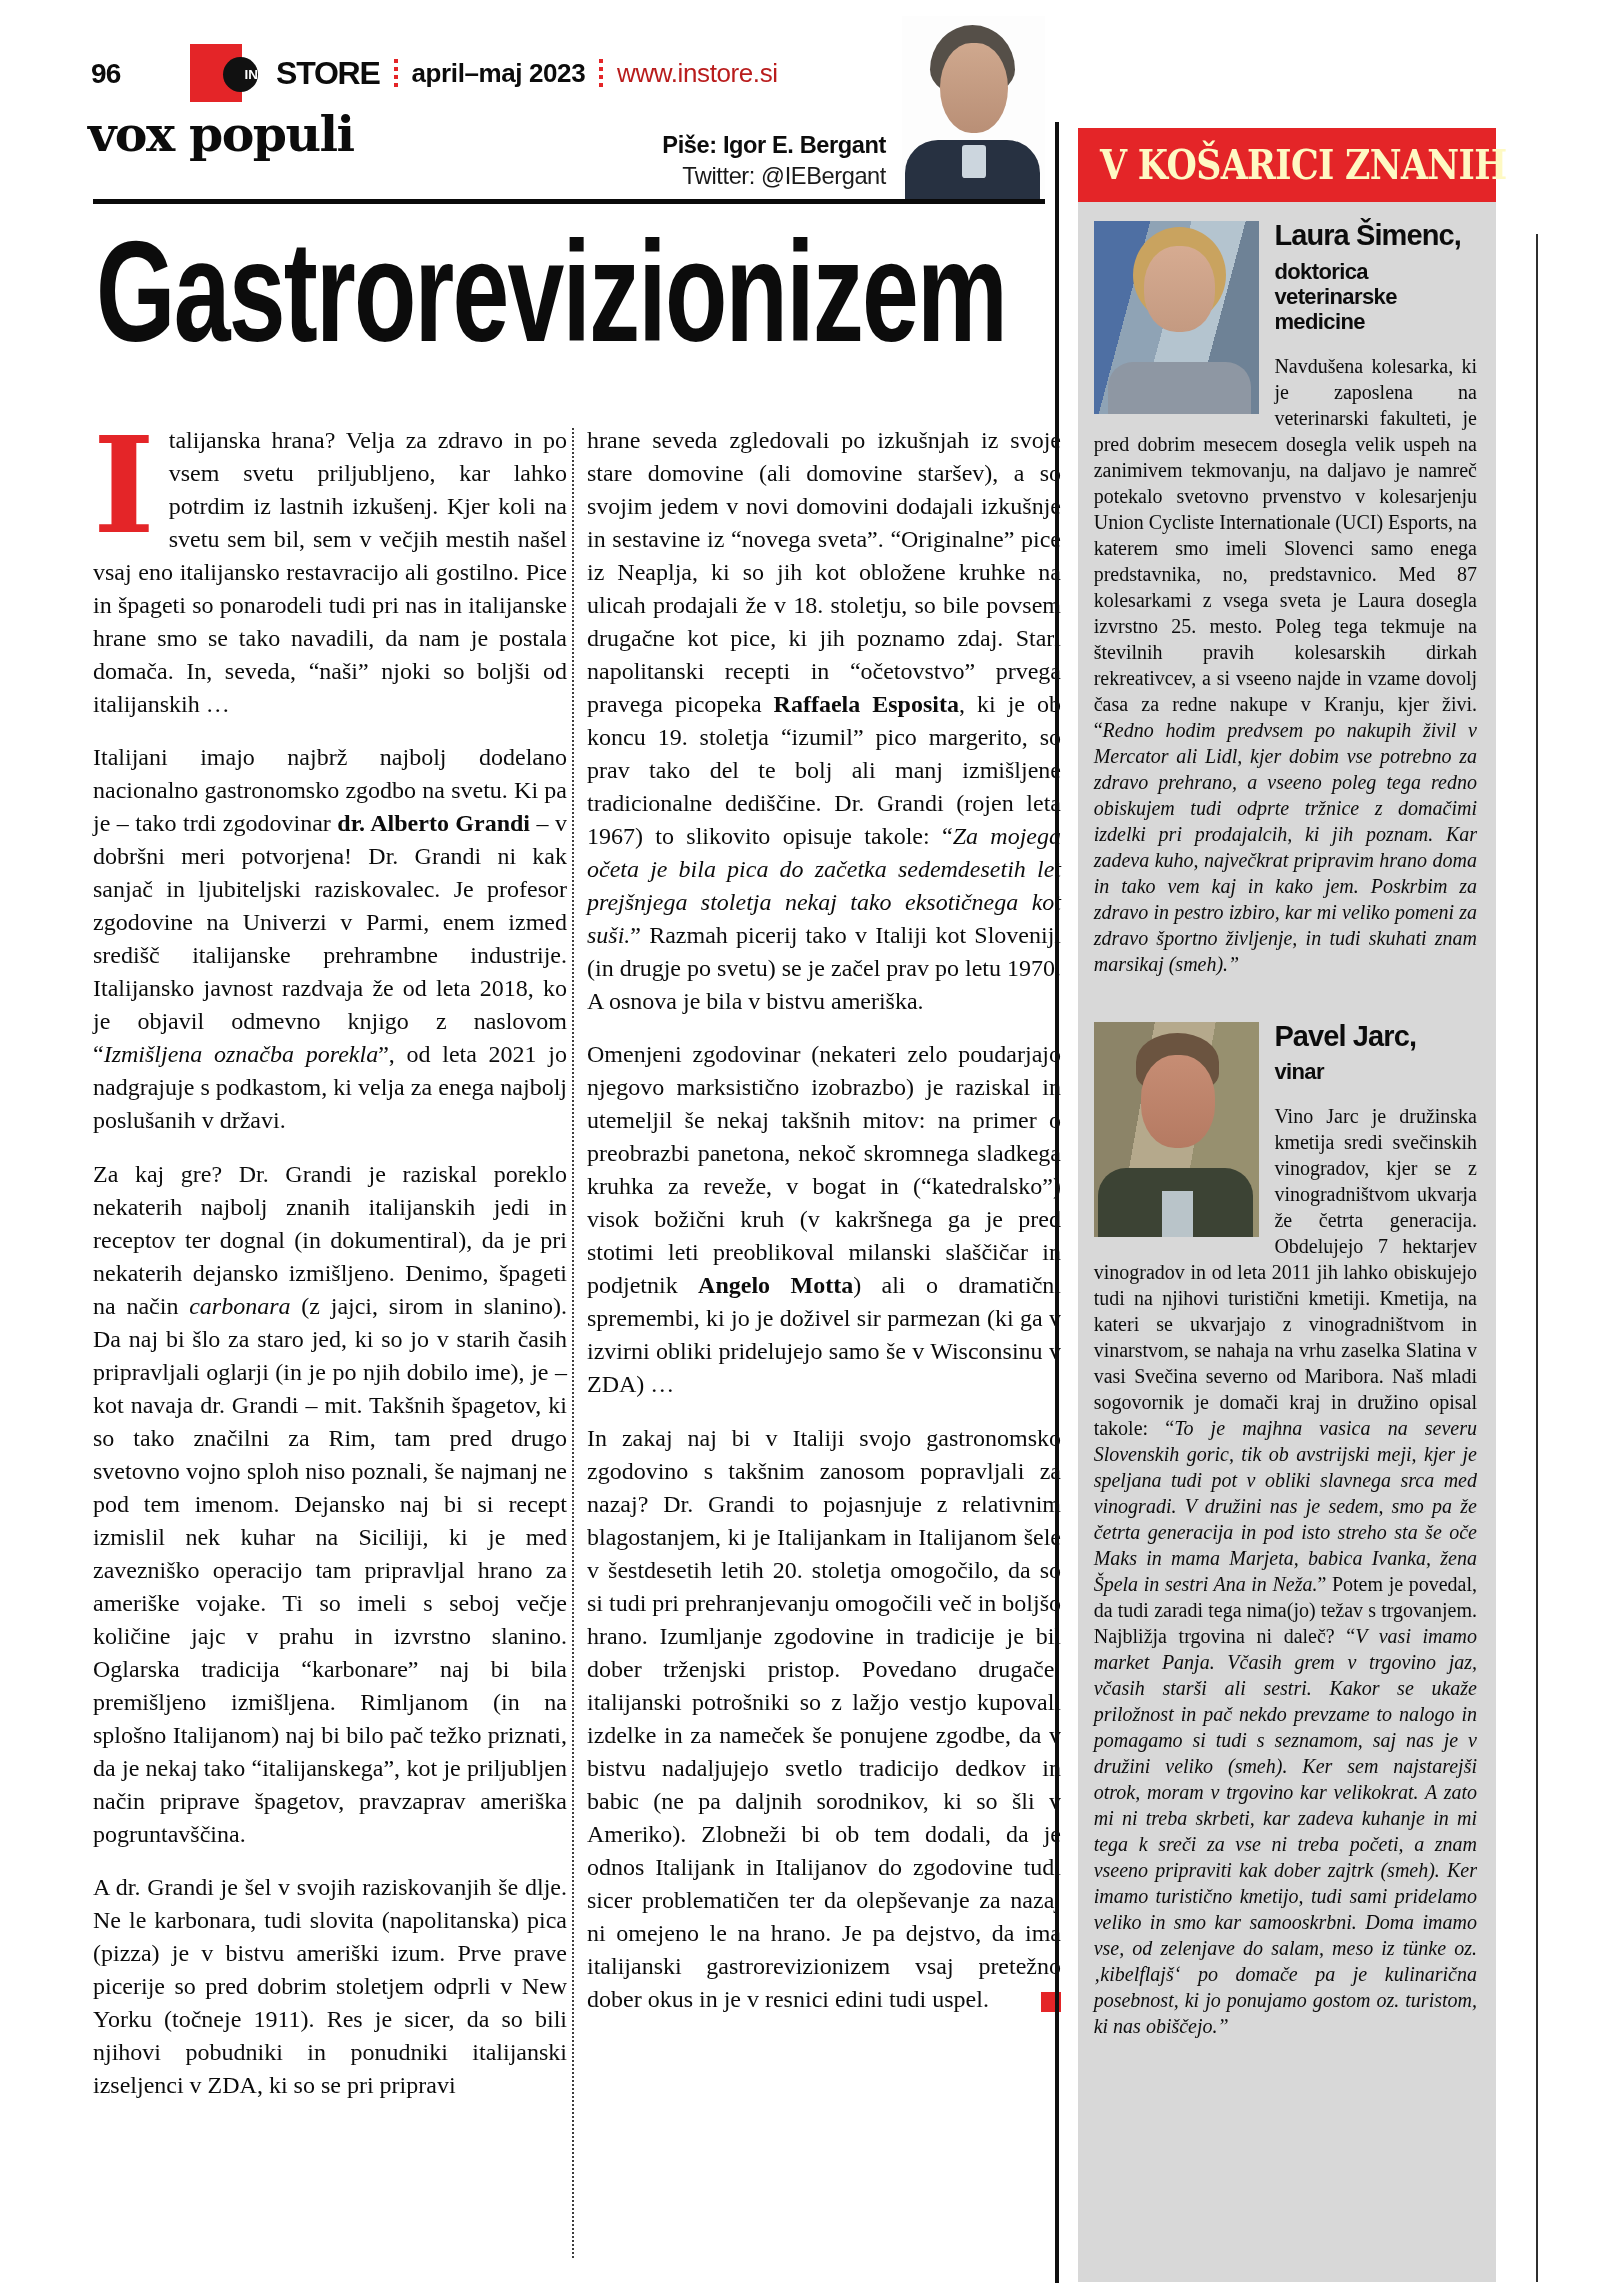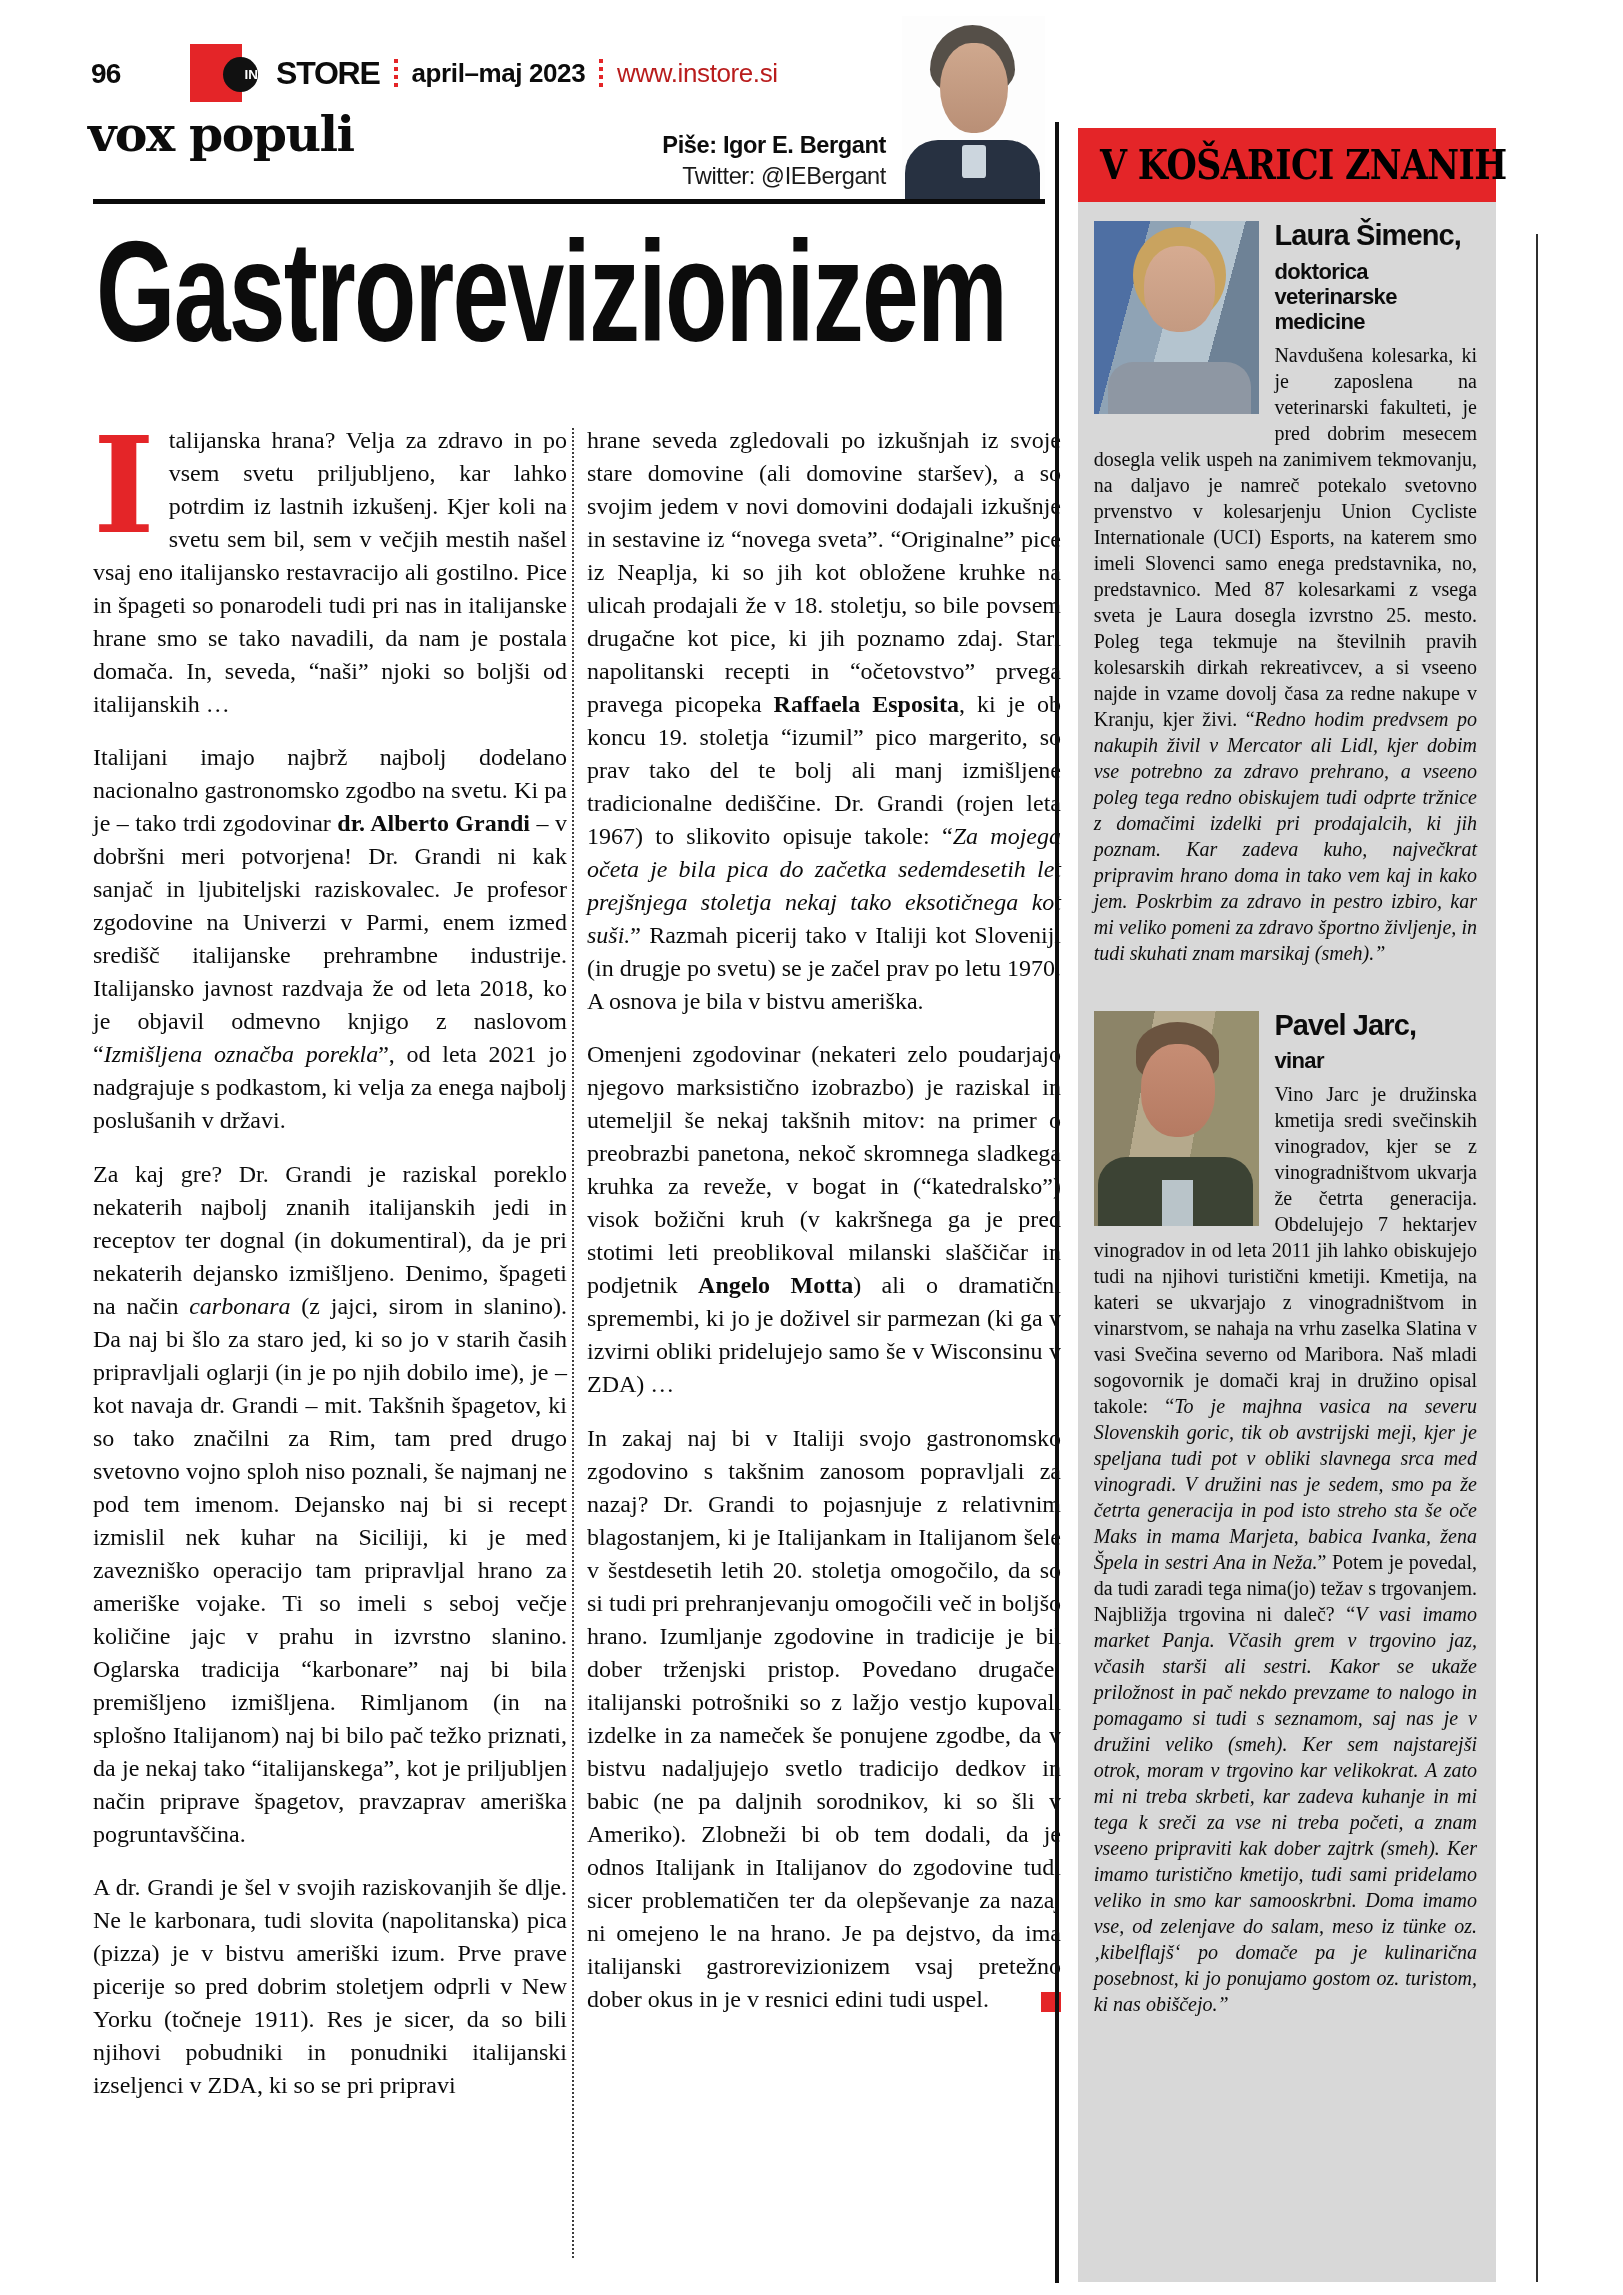--- a/index.html
+++ b/index.html
@@ -55,32 +55,32 @@
            font-size:132px;line-height:108px;padding-top:7.9px;margin:0 14px 1.6px 0;}
   .endmark{float:right;width:19.6px;height:19.6px;background:#e42528;margin-top:9.4px;}
 
   .divider-dotted{position:absolute;left:572px;top:428px;height:1830px;width:0;
                   border-left:2.4px dotted #3c3c3c;}
   .divider-solid{position:absolute;left:1055px;top:122px;height:2161px;width:3.9px;background:#101010;}
   .edge-line{position:absolute;left:1536px;top:234px;height:2048px;width:1.6px;background:#2f2f2f;}
 
   
   .sidebar{position:absolute;left:1078px;top:128px;width:418px;}
-  .sb-head{height:74px;background:#e42528;color:#000000;font-family:"DejaVu Serif",serif;font-weight:bold;
+  .sb-head{height:74px;background:#e42528;color:#fef9c3;font-family:"DejaVu Serif",serif;font-weight:bold;
            font-size:41px;line-height:74px;padding-left:22px;white-space:nowrap;}
   .sb-head span{display:inline-block;transform:scale(0.85,1);transform-origin:left center;letter-spacing:-0.8px;}
   .sb-body{background:#d8d8d8;box-sizing:border-box;height:2080px;padding:15.7px 19px 23.6px 15.7px;overflow:hidden;}
   .profile{overflow:visible;}
   .profile + .profile{margin-top:42px;}
   .sb-photo{float:left;margin:3.1px 15.7px 7.9px 0;position:relative;overflow:hidden;}
   .sb-nameblock{padding-top:1.6px;padding-left:32px;}
   .sb-name{font-family:"Liberation Sans",sans-serif;font-weight:bold;font-size:29px;letter-spacing:-0.9px;}
   .sb-role{font-family:"Liberation Sans",sans-serif;font-weight:bold;font-size:22px;line-height:25px;
            letter-spacing:-0.6px;margin-top:6.3px;}
-  .sb-p{margin:8px 0 0 0;font-size:20px;line-height:26px;text-align:justify;}
+  .sb-p{margin:19px 0 0 0;font-size:20px;line-height:26px;text-align:justify;}
 
   .laura-photo{width:165px;height:193px;
       background:linear-gradient(105deg,#4e6fa3 0 26%,#8fa3b5 26% 45%,#b4c4cf 45% 70%,#6e8296 70%);}
   .lp-hair{position:absolute;top:6.3px;left:39px;width:93px;height:96px;background:#c9a35f;border-radius:50%;}
   .lp-face{position:absolute;top:25px;left:50px;width:71px;height:86px;
            background:linear-gradient(#d6ab91,#c49a81);border-radius:46%;}
   .lp-body{position:absolute;bottom:0;left:14px;width:143px;height:52px;background:#8e97a3;
            border-radius:25px 25px 0 0;}
 
   .pavel-photo{width:165px;height:215px;

